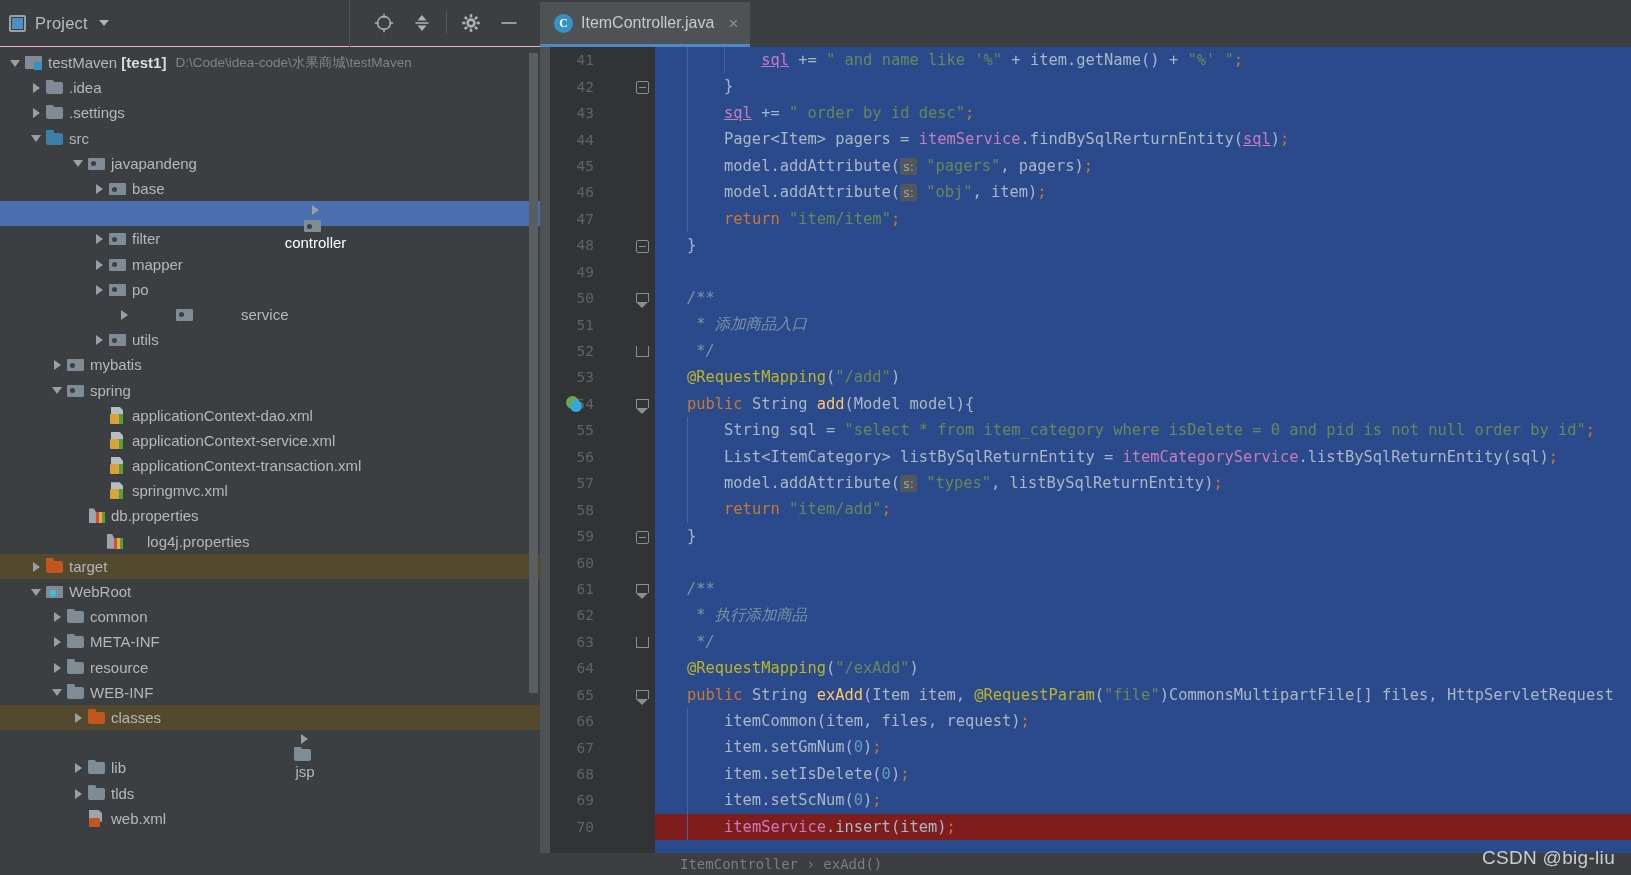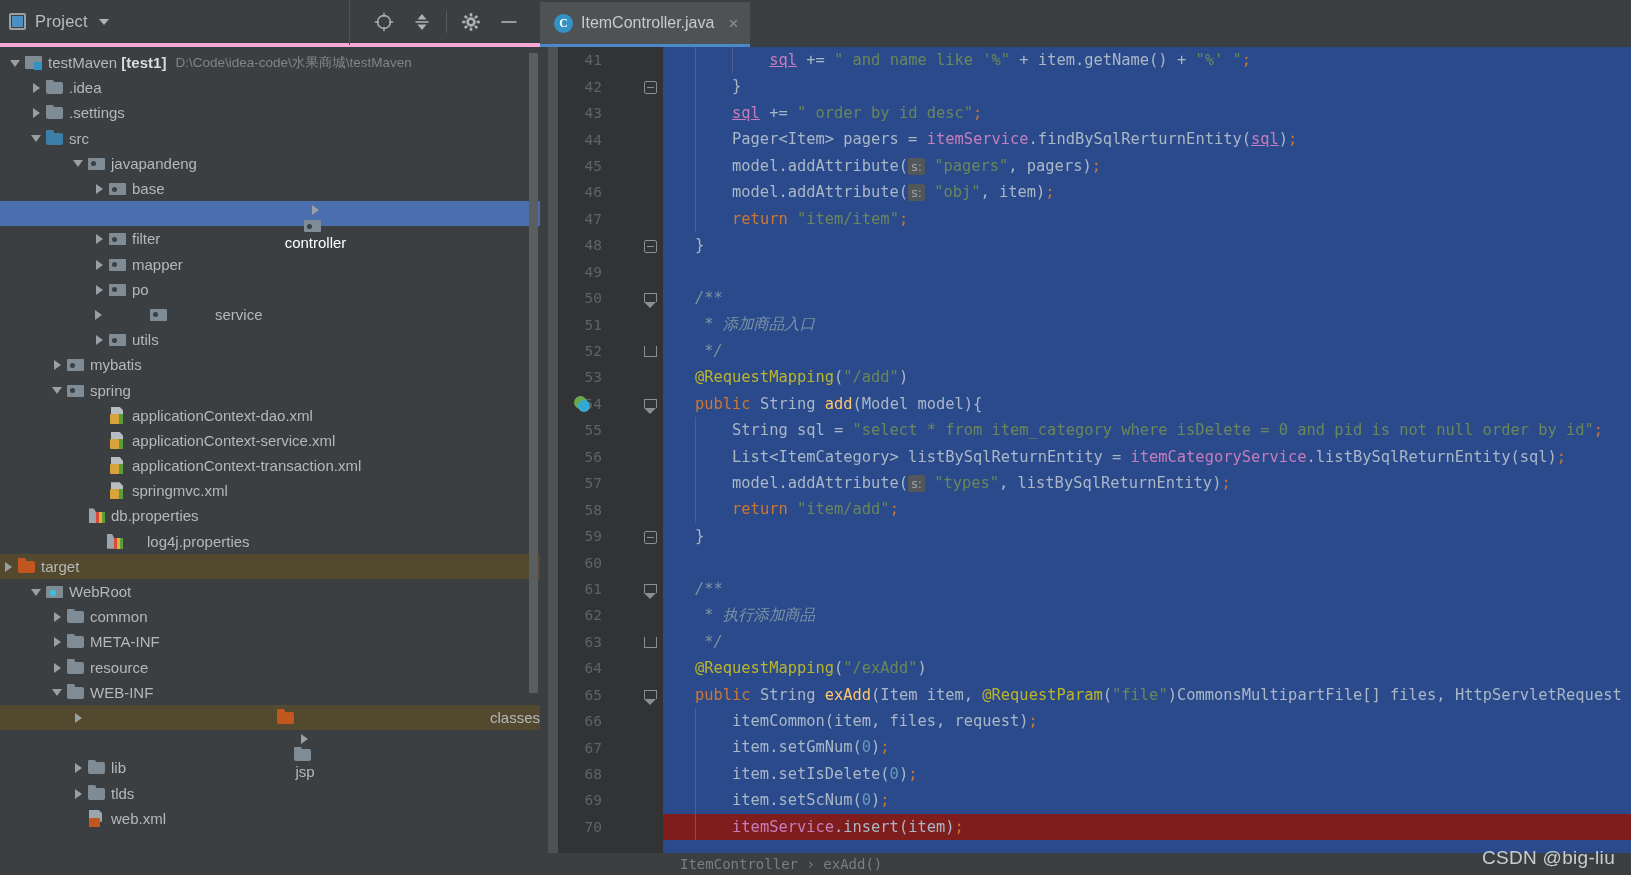--- a/index.html
+++ b/index.html
@@ -6,21 +6,21 @@
   html,body { width:1631px; height:875px; overflow:hidden; background:#3c3f41; }
   body { font-family:"Liberation Sans", sans-serif; -webkit-font-smoothing:antialiased; }
 
   
   #app { position:relative; width:1631px; height:875px; display:flex; flex-direction:column; background:#3c3f41; }
   .row-main { display:flex; flex:1; min-height:0; }
 
   
   #project-panel { width:540px; flex:0 0 540px; display:flex; flex-direction:column; background:#3c3f41; min-height:0; }
 
-  .tw-header { height:47px; flex:0 0 47px; display:flex; align-items:center; background:#3c3f41; border-bottom:4px solid #f9a8d4; }
+  .tw-header { height:47px; flex:0 0 47px; display:flex; align-items:center; background:#3c3f41; border-bottom:1px solid #f9a8d4; }
   .tw-titlebox { width:350px; flex:0 0 350px; height:47px; display:flex; align-items:center; gap:9px; padding-left:9px; border-right:1px solid #4e5254; }
   .tw-proj-ico { width:17px; height:17px; border:2px solid #9aa0a6; border-radius:2px; position:relative; flex:0 0 17px; }
   .tw-proj-ico::after { content:""; position:absolute; left:1px; top:1px; right:1px; bottom:1px; background:#4a90c4; }
   .tw-title { font-size:16.5px; color:#bbbbbb; letter-spacing:.2px; }
   .caret-dn { width:0; height:0; border-left:5px solid transparent; border-right:5px solid transparent; border-top:6px solid #b0b3b5; margin-left:2px; }
 
   .tw-actions { flex:1; display:flex; align-items:center; justify-content:flex-end; gap:0px; padding-right:12px; }
   .tw-btn { width:38px; height:38px; display:flex; align-items:center; justify-content:center; cursor:pointer; }
   .tw-sep { width:1px; height:22px; background:#545a5e; margin:0 5px; }
 
@@ -73,21 +73,21 @@
   #editor-area { flex:1; display:flex; flex-direction:column; min-width:0; background:#3c3f41; }
 
   .tabbar { height:47px; flex:0 0 47px; display:flex; align-items:flex-end; background:#3c3f41; }
   .etab { height:45px; display:flex; align-items:center; gap:8px; padding:0 12px 0 14px; background:#4e5254; border-bottom:3px solid #4a88c7; }
   .cls-ico { width:19px; height:19px; border-radius:50%; background:#3592c4; color:#ffffff; font-size:12px;
       display:flex; align-items:center; justify-content:center; font-family:"Liberation Serif",serif; font-weight:bold; flex:0 0 19px; }
   .etab-label { font-size:16px; color:#c8cacc; }
   .etab-close { font-size:17px; color:#8d9295; margin-left:6px; cursor:pointer; line-height:1; }
 
   
-  .code-wrap { flex:1; display:flex; min-height:0; position:relative; overflow:hidden; background:#234080;margin-left:8px; }
+  .code-wrap { flex:1; display:flex; min-height:0; position:relative; overflow:hidden; background:#234080; }
   .gutter { width:115px; flex:0 0 115px; background:#313335; position:relative; }
   .g-row { height:26.45px; display:flex; align-items:center; position:relative; }
   .g-num { width:60px; text-align:right; padding-right:6px; font-family:"DejaVu Sans Mono",monospace; font-size:14.5px; color:#606366; }
   .g-fold { position:absolute; left:96px; top:8px; width:13px; height:13px; }
   .g-fold.minus { border:1px solid #8a8f92; border-radius:2px; }
   .g-fold.minus::after { content:""; position:absolute; left:2px; top:5px; width:7px; height:1px; background:#8a8f92; }
   .g-fold.arrowdn { border:1px solid #8a8f92; border-bottom:none; height:9px; }
   .g-fold.arrowdn::after { content:""; position:absolute; left:-1px; top:8px; width:0;height:0;
       border-left:6.5px solid transparent; border-right:6.5px solid transparent; border-top:6px solid #8a8f92; }
   .g-fold.tick { border-left:1px solid #8a8f92; border-right:1px solid #8a8f92; border-bottom:1px solid #8a8f92; height:11px; }
@@ -223,21 +223,21 @@
             <div class="node" style="padding-left: 91px;">
               <span class="arrow r"></span>
               <span class="ico pkg"></span>
               <span class="nlabel">mapper</span>
             </div>
             <div class="node" style="padding-left: 91px;">
               <span class="arrow r"></span>
               <span class="ico pkg"></span>
               <span class="nlabel">po</span>
             </div>
-            <div class="node" style="padding-left: 90px; gap: 42px;">
+            <div class="node" style="padding-left: 116px; gap: 42px;">
               <span class="arrow r"></span>
               <span class="ico pkg"></span>
               <span class="nlabel">service</span>
             </div>
             <div class="node" style="padding-left: 91px;">
               <span class="arrow r"></span>
               <span class="ico pkg"></span>
               <span class="nlabel">utils</span>
             </div>
             <div class="node" style="padding-left: 49px;">
@@ -273,21 +273,21 @@
             <div class="node" style="padding-left: 70px;">
               <span class="arrow "></span>
               <span class="ico props"></span>
               <span class="nlabel">db.properties</span>
             </div>
             <div class="node" style="padding-left: 70px; gap: 18px;">
               <span class="arrow "></span>
               <span class="ico props"></span>
               <span class="nlabel">log4j.properties</span>
             </div>
-            <div class="node excl" style="">
+            <div class="node excl" style="padding-left: 28px;">
               <span class="arrow r"></span>
               <span class="ico folder orange"></span>
               <span class="nlabel">target</span>
             </div>
             <div class="node" style="padding-left: 28px;">
               <span class="arrow d"></span>
               <span class="ico webroot"></span>
               <span class="nlabel">WebRoot</span>
             </div>
             <div class="node" style="padding-left: 49px;">
@@ -303,21 +303,21 @@
             <div class="node" style="padding-left: 49px;">
               <span class="arrow r"></span>
               <span class="ico folder"></span>
               <span class="nlabel">resource</span>
             </div>
             <div class="node" style="padding-left: 49px;">
               <span class="arrow d"></span>
               <span class="ico folder"></span>
               <span class="nlabel">WEB-INF</span>
             </div>
-            <div class="node excl" style="padding-left: 70px; justify-content: space-between;">
+            <div class="node excl" style="padding-left: 70px;">
               <span class="arrow r"></span>
               <span class="ico folder orange"></span>
               <span class="nlabel">classes</span>
             </div>
             <div class="node" style="padding-left: 70px; flex-direction: column;">
               <span class="arrow r"></span>
               <span class="ico folder"></span>
               <span class="nlabel">jsp</span>
             </div>
             <div class="node" style="padding-left: 70px;">

